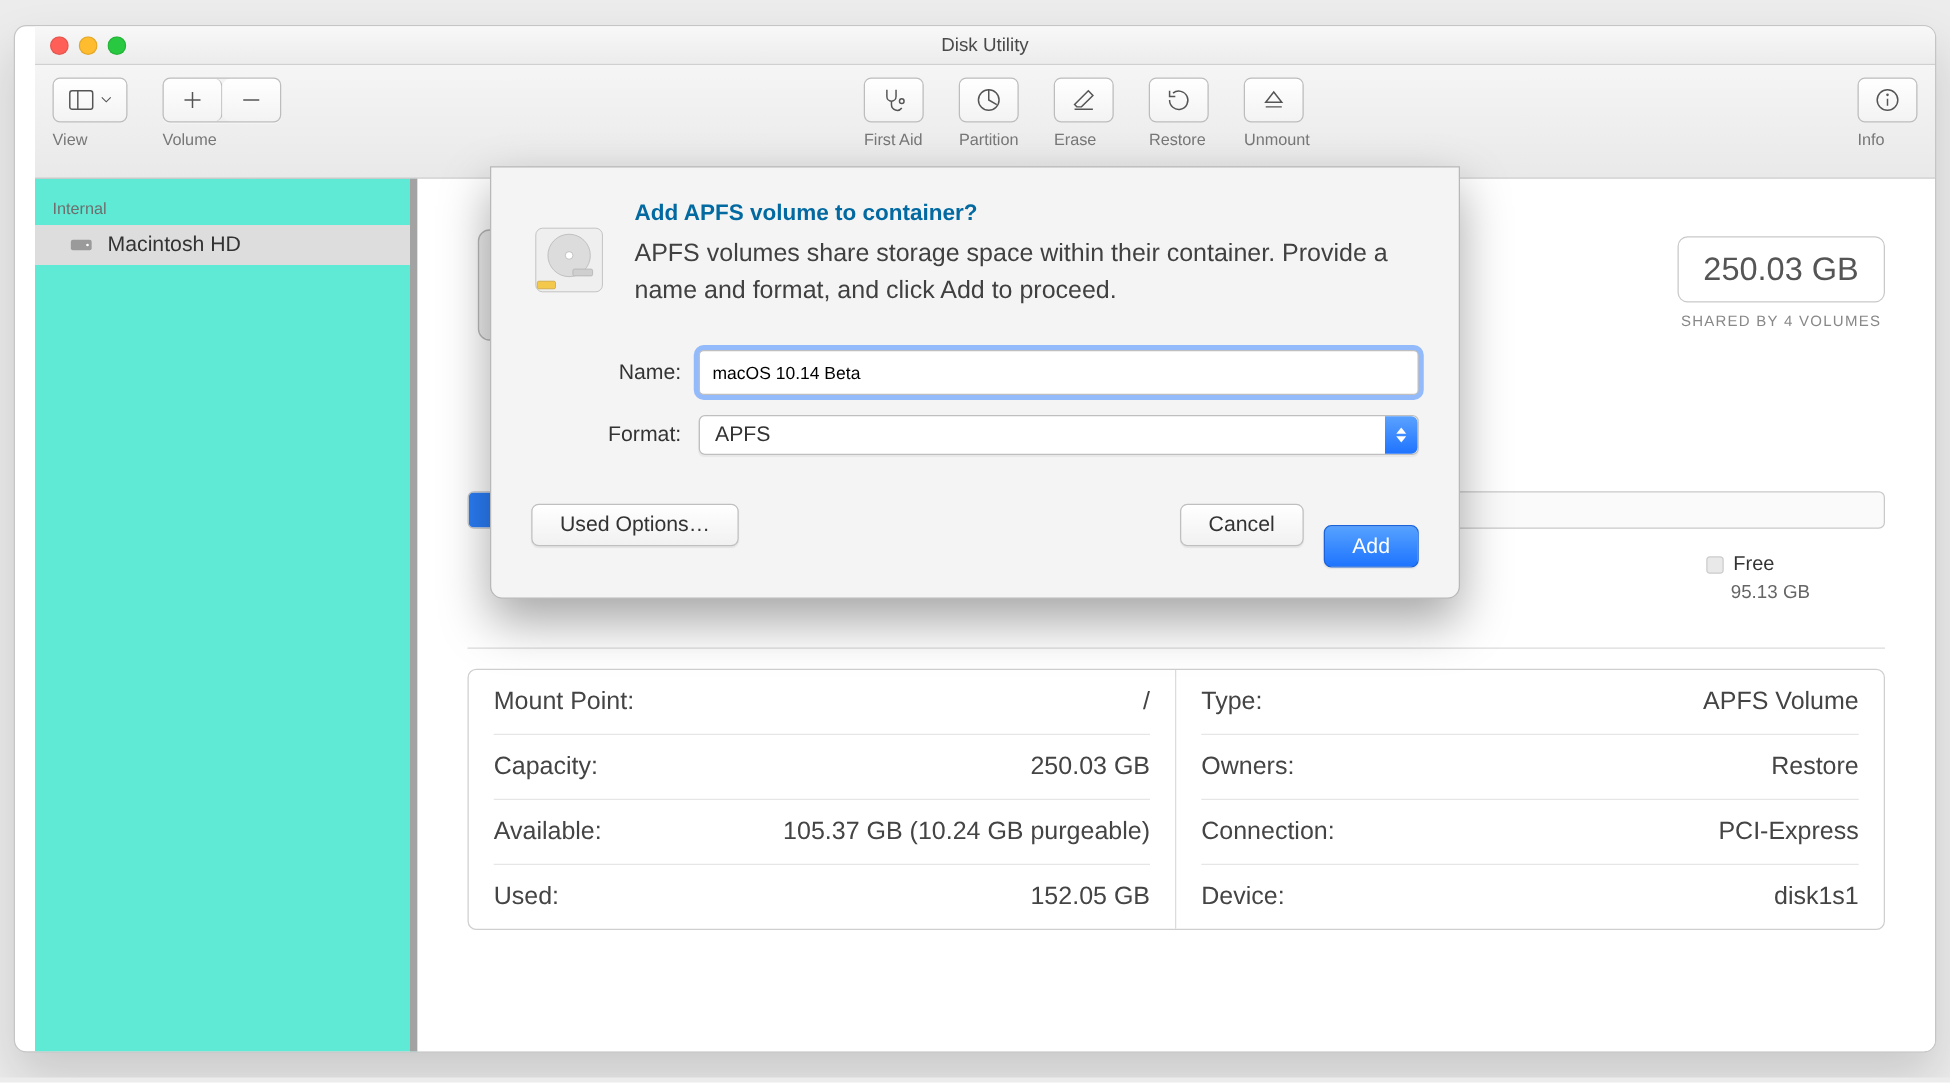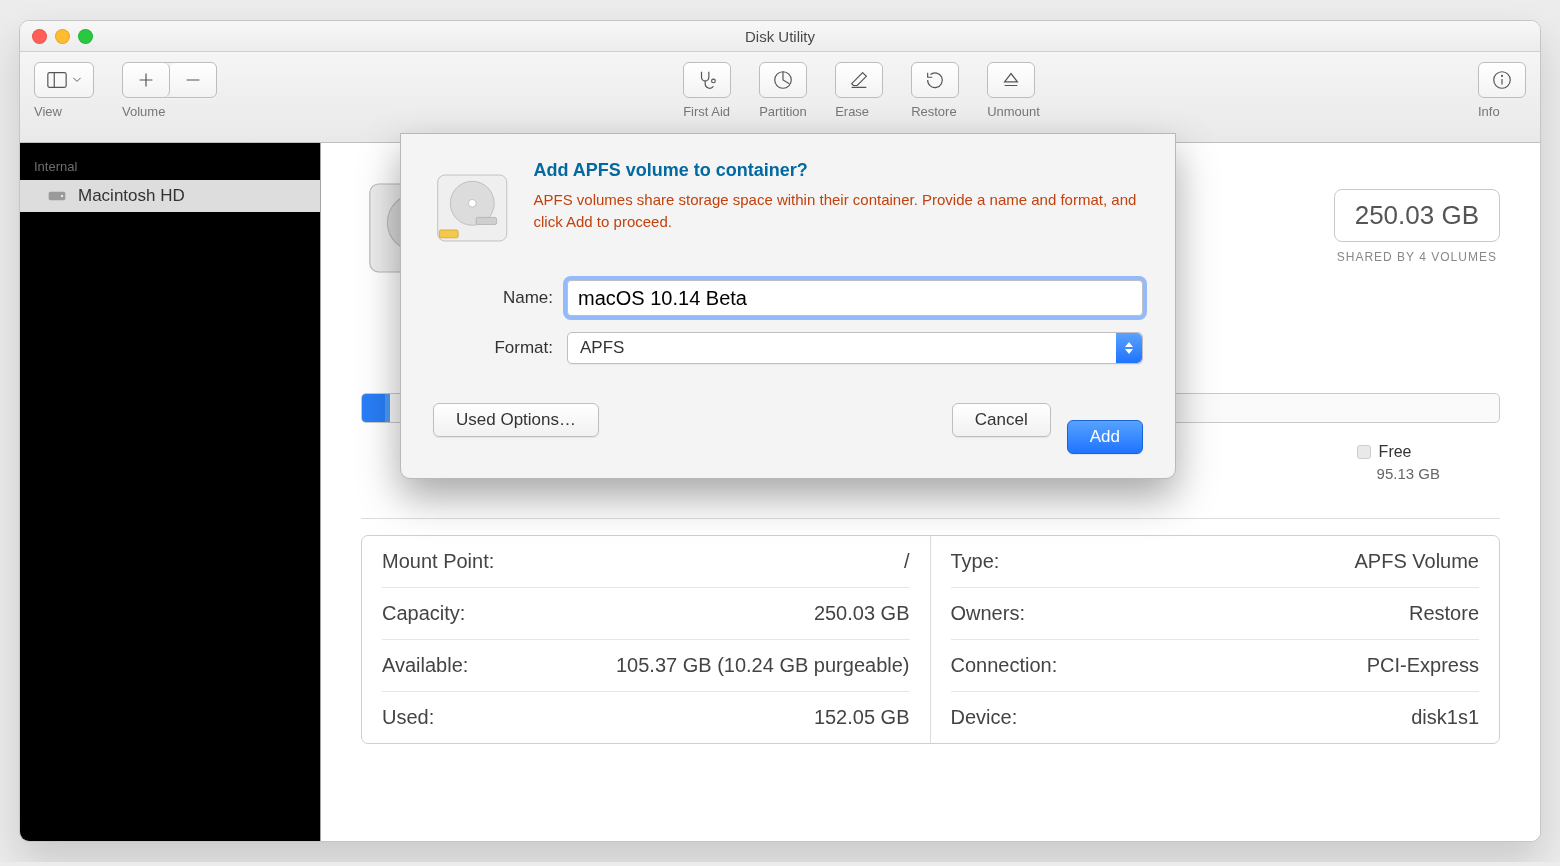--- a/index.html
+++ b/index.html
@@ -1,34 +1,34 @@
 <!DOCTYPE html>
 <html><head>
 <meta charset="utf-8">
 <style>
   html,body{margin:0;padding:0;font-family:-apple-system,"Helvetica Neue",Arial,sans-serif;background:#ececec;color:#333;-webkit-font-smoothing:antialiased;}
-  .window{width:1520px;height:820px;margin:20px auto;background:#fff;border:1px solid #c5c5c5;border-radius:10px;overflow:hidden;box-shadow:0 20px 40px rgba(0,0,0,.15);position:relative;}
+  .window{width:1520px;height:820px;margin:20px auto;background:#fff;border:1px solid #c5c5c5;border-radius:10px;overflow:hidden;box-shadow:0 20px 40px rgba(0,0,0,.15);position:relative;padding-left:16px;}
   .titlebar{height:30px;background:linear-gradient(#f8f8f8,#ececec);border-bottom:1px solid #d0d0d0;display:flex;align-items:center;position:relative;}
   .traffic{display:flex;gap:8px;margin-left:12px;}
   .t-dot{width:13px;height:13px;border-radius:50%;border:1px solid rgba(0,0,0,.1);}
   .t-red{background:#ff5f57;} .t-yel{background:#febc2e;} .t-grn{background:#28c840;}
   .win-title{position:absolute;left:0;right:0;text-align:center;font-size:15px;color:#4a4a4a;pointer-events:none;}
   .toolbar{height:80px;background:linear-gradient(#f5f5f5,#e9e9e9);border-bottom:1px solid #bfbfbf;display:flex;align-items:flex-start;padding:0 14px;padding-top:10px;position:relative;}
   .tool-group{display:flex;flex-direction:column;align-items:flex-start;margin-right:28px;}
   .tool-group:last-child{margin-right:0;}
   .seg{display:flex;border:1px solid #bdbdbd;border-radius:6px;overflow:hidden;box-shadow:0 1px 0 rgba(255,255,255,.4);}
   .seg .tbtn{border:none;border-right:1px solid #bdbdbd;}
   .seg .tbtn:last-child{border-right:none;}
   .tbtn{width:46px;height:34px;background:linear-gradient(#ffffff,#f3f3f3);border:1px solid #bdbdbd;border-radius:6px;display:flex;align-items:center;justify-content:center;color:#555;cursor:default;}
   .tbtn.wide{width:58px;}
   .tbtn svg{width:22px;height:22px;stroke:#555;stroke-width:1.3;fill:none;}
   .tool-label{font-size:13px;color:#777;margin-top:6px;}
   .tool-spacer{flex:1;}
   .body{display:flex;height:calc(100% - 110px);}
-  .sidebar{width:300px;background:#000000;border-right:1px solid #a3a3a3;padding-top:10px;font-size:15px;}
+  .sidebar{width:300px;background:#5eead4;border-right:6px solid #a3a3a3;padding-top:10px;font-size:15px;}
   .side-header{color:#6e6e6e;font-size:13px;padding:6px 14px;}
   .side-item{display:flex;align-items:center;gap:10px;padding:6px 14px 6px 26px;background:#ddd;color:#333;font-size:17px;}
   .side-item svg{width:22px;height:20px;fill:#777;}
   .content{flex:1;position:relative;background:#fff;padding:30px 40px 20px 40px;overflow:hidden;}
   .vol-header{display:flex;align-items:flex-start;gap:24px;}
   .disk-big{width:110px;height:110px;}
   .cap-box{position:absolute;right:40px;top:46px;text-align:center;}
   .cap-val{border:1px solid #c9c9c9;border-radius:8px;padding:10px 20px;font-size:26px;color:#555;}
   .cap-sub{font-size:12px;letter-spacing:1px;color:#888;margin-top:8px;}
   .usage-bar{margin-top:110px;height:28px;border:1px solid #c9c9c9;border-radius:5px;background:#fafafa;position:relative;overflow:hidden;display:flex;}
@@ -45,25 +45,25 @@
   .dg-col{padding:0 20px;}
   .dg-col:first-child{border-right:1px solid #dcdcdc;}
   .dg-row{display:flex;justify-content:space-between;padding:14px 0;border-bottom:1px solid #e6e6e6;color:#444;}
   .dg-row:last-child{border-bottom:none;}
   .dg-k{color:#444;} .dg-v{color:#444;}
   
   .sheet{position:absolute;left:380px;top:112px;width:710px;background:#f4f4f4;border:1px solid #b8b8b8;border-bottom-left-radius:10px;border-bottom-right-radius:10px;box-shadow:0 18px 40px rgba(0,0,0,.35);padding:26px 32px 24px 32px;z-index:50;}
   .sheet-head{display:flex;gap:22px;}
   .sheet-icon{width:96px;height:96px;}
   .sheet-title{font-weight:700;font-size:18px;color:#0369a1;margin-bottom:8px;}
-  .sheet-desc{font-size:15px;color:#c2410c;line-height:1.45;}
+  .sheet-desc{font-size:20px;color:#404040;line-height:1.45;}
   .form{margin-top:24px;}
   .form-row{display:flex;align-items:center;margin-bottom:16px;}
   .form-label{width:120px;text-align:right;margin-right:14px;font-size:17px;color:#333;}
-  .text-input{flex:1;height:34px;font-size:20px;padding:0 10px;border:1px solid #bfbfbf;border-radius:4px;box-shadow:0 0 0 4px rgba(67,138,255,.55);outline:none;background:#fff;}
+  .text-input{flex:1;height:34px;font-size:14px;padding:0 10px;border:1px solid #bfbfbf;border-radius:4px;box-shadow:0 0 0 4px rgba(67,138,255,.55);outline:none;background:#fff;}
   .select-wrap{flex:1;position:relative;border-radius:14px;}
   .select-btn{width:100%;height:32px;background:#fff;border:1px solid #bfbfbf;border-radius:5px;text-align:left;padding:0 36px 0 12px;font-size:17px;color:#333;box-shadow:0 1px 1px rgba(0,0,0,.05);}
   .select-caret{position:absolute;right:1px;top:1px;bottom:1px;width:26px;background:linear-gradient(#5aa1ff,#1f74ff);border-top-right-radius:5px;border-bottom-right-radius:5px;display:flex;flex-direction:column;align-items:center;justify-content:center;gap:0px;}
   .select-caret:before,.select-caret:after{content:"";border-left:4px solid transparent;border-right:4px solid transparent;}
   .select-caret:before{border-bottom:5px solid #fff;} .select-caret:after{border-top:5px solid #fff;margin-top:2px;}
   .sheet-footer{display:flex;align-items:center;margin-top:22px;gap:16px;}
   .mac-btn{height:34px;padding:0 22px;font-size:17px;border:1px solid #bfbfbf;border-radius:6px;background:linear-gradient(#ffffff,#f1f1f1);box-shadow:0 1px 1px rgba(0,0,0,.07);color:#333;cursor:default;}
   .mac-btn.primary{background:linear-gradient(#57a2ff,#1e74ff);border-color:#1a63d8;color:#fff;margin-top:34px;}
   .ftr-spacer{flex:1;}
 </style>

